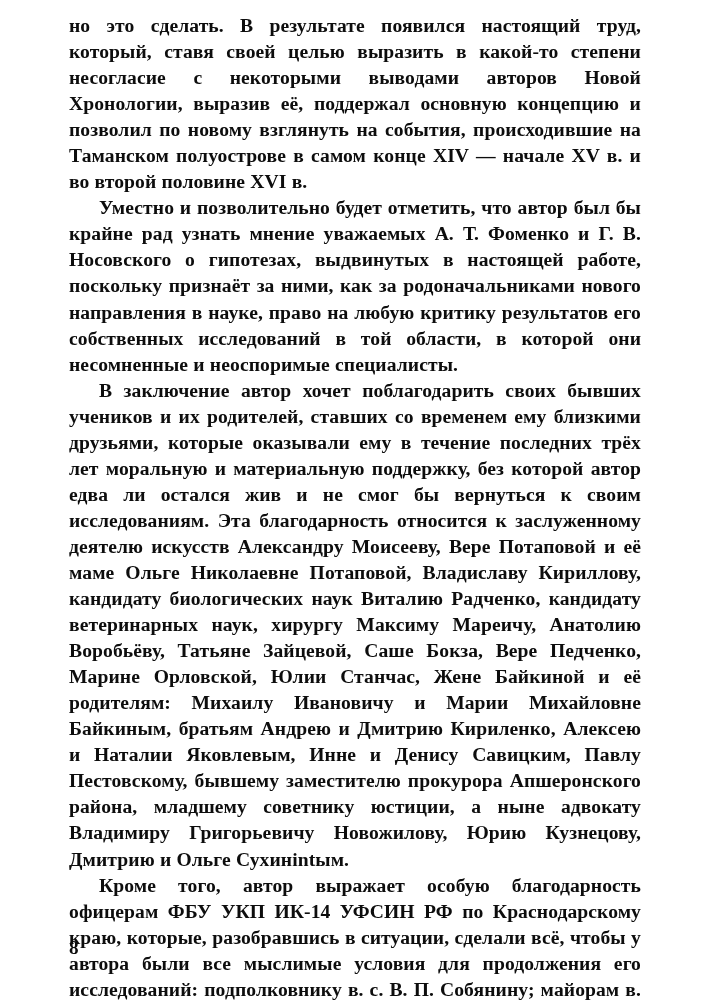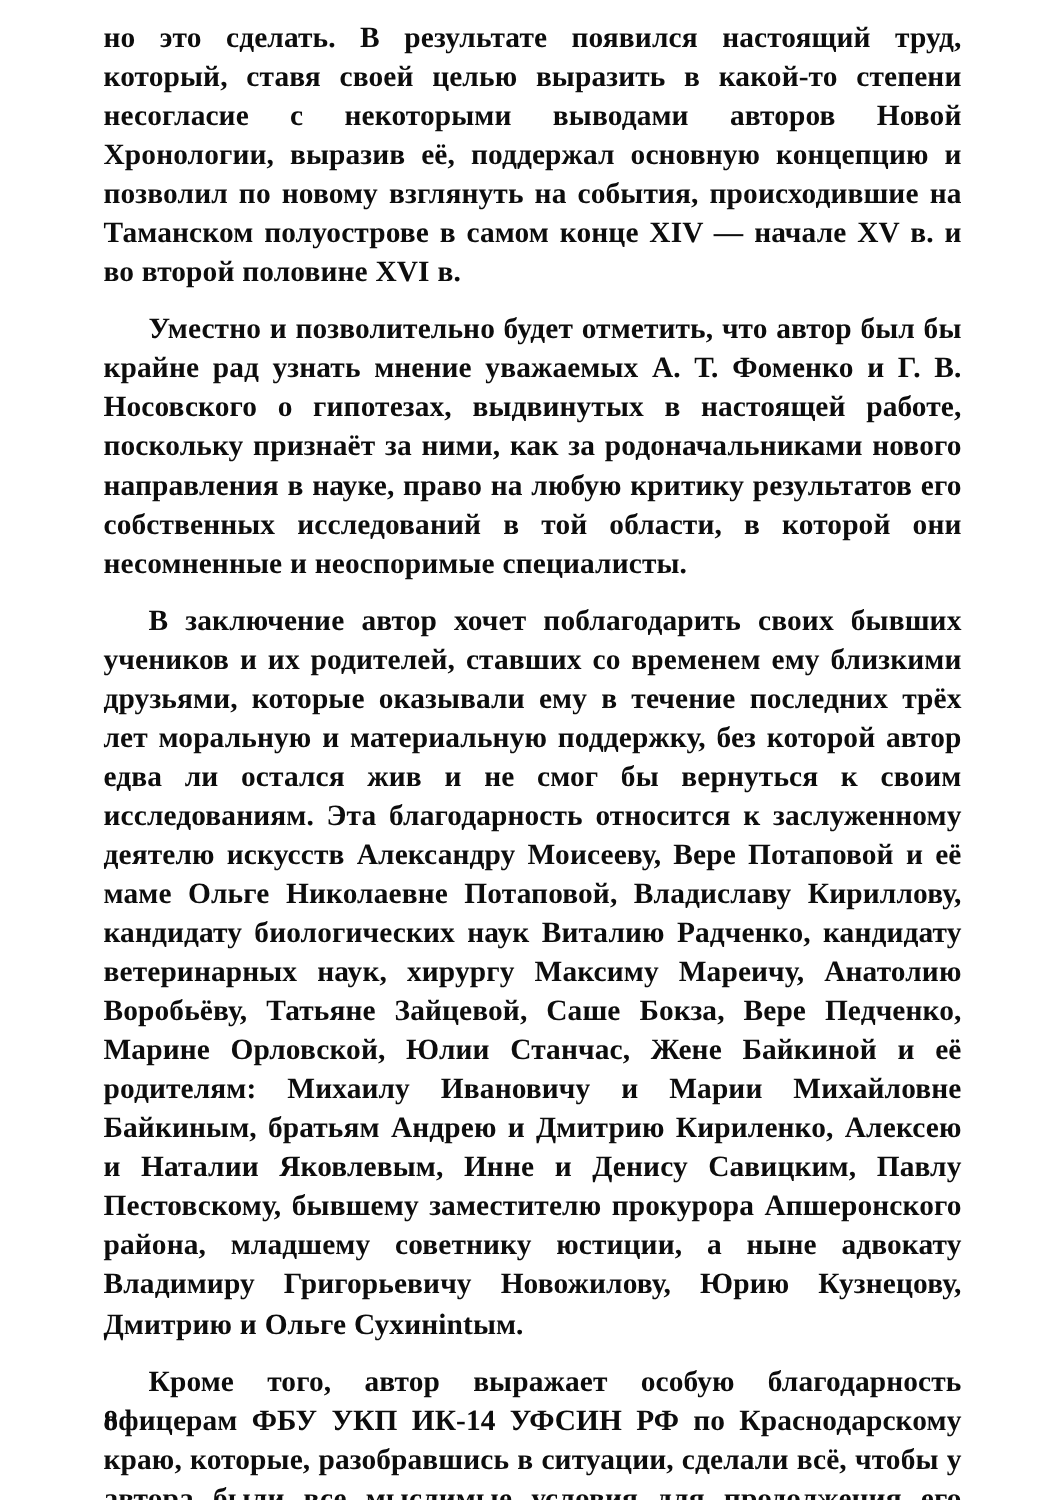--- a/index.html
+++ b/index.html
@@ -37,21 +37,21 @@
     word-spacing: 0.2px;
     font-weight: 600;
     -webkit-font-smoothing: none;
     hyphens: manual;
   }
   
   .para.continuation {
     text-indent: 0;
   }
   .para + .para {
-    margin-top: 12px;
+    margin-top: 0;
   }
   .page-number {
     position: absolute;
     left: 69px;
     top: 938px;
     font-size: 19.2px;
     font-weight: 600;
     line-height: 1;
     letter-spacing: 0.2px;
   }

